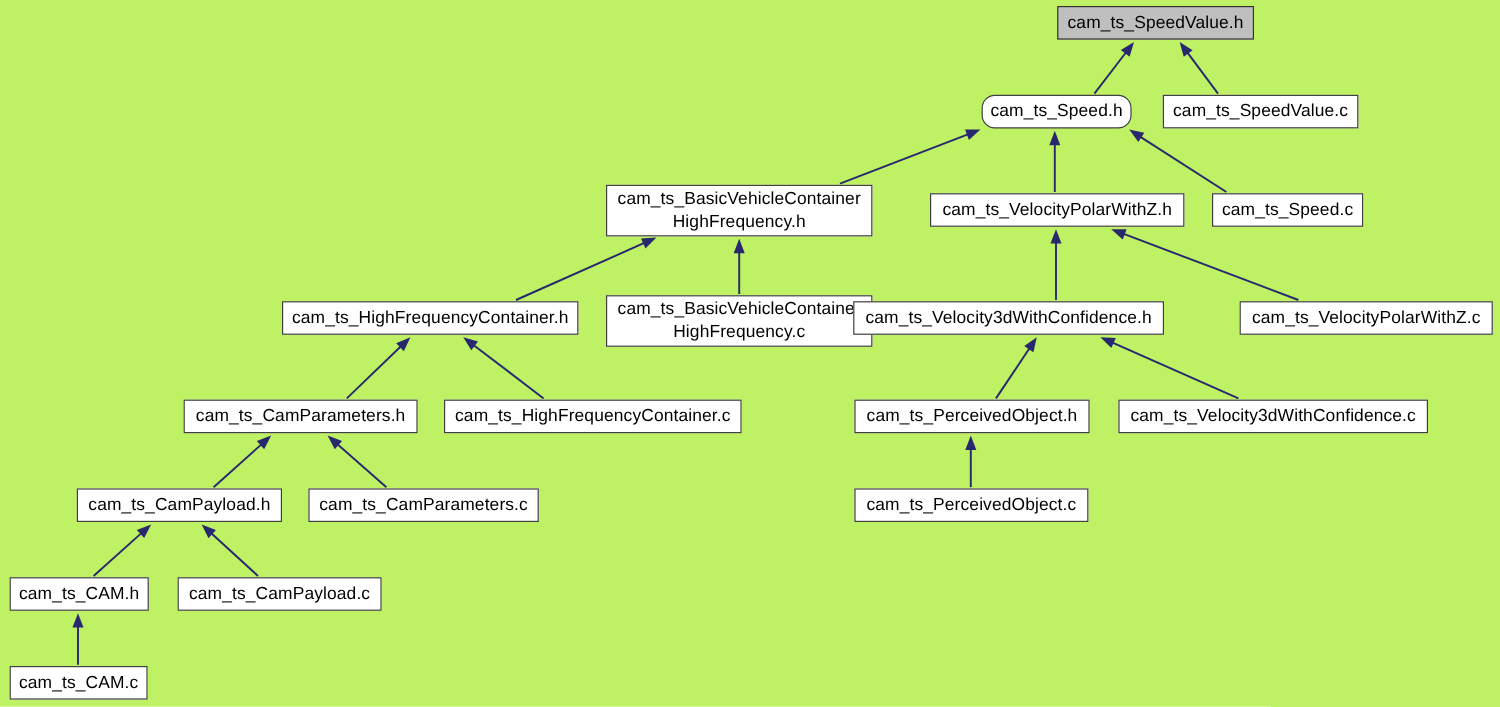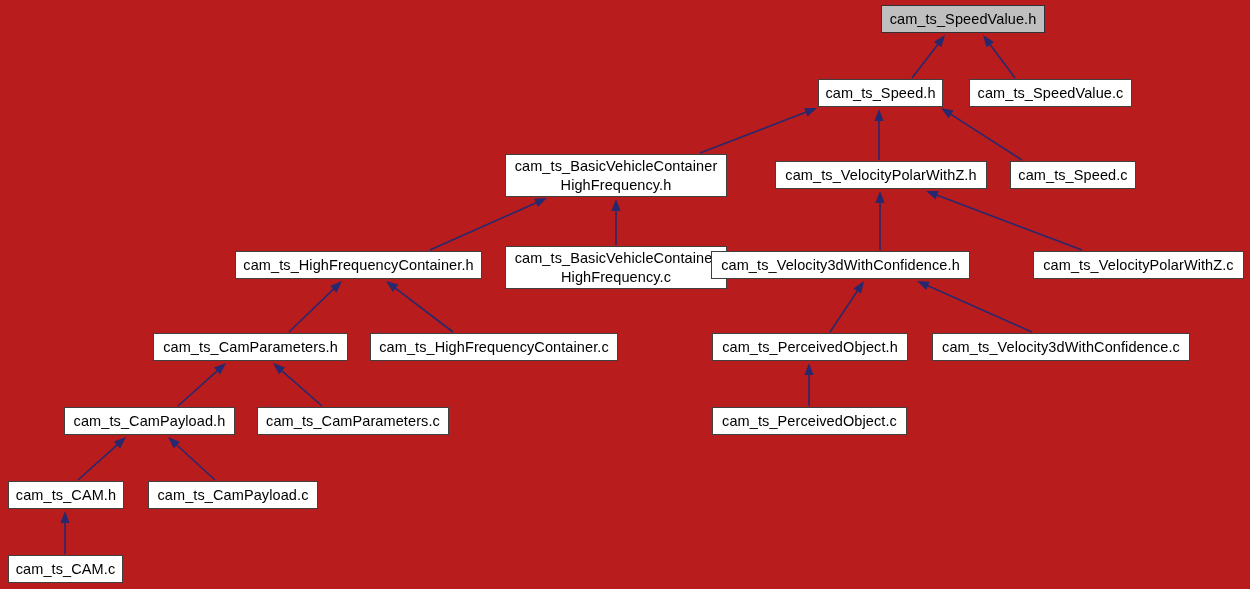--- a/index.html
+++ b/index.html
@@ -4,21 +4,21 @@
 <style>
   html, body {
     margin: 0;
     padding: 0;
     background: #ffffff;
   }
   #graph-canvas {
     position: relative;
     width: 1250px;
     height: 589px;
-    background: #b91c1c;
+    background: #bef264;
     overflow: hidden;
     font-family: "Liberation Sans", "DejaVu Sans", sans-serif;
   }
   #edge-layer {
     position: absolute;
     left: 0;
     top: 0;
     width: 1250px;
     height: 589px;
     pointer-events: none;
@@ -125,21 +125,21 @@
         <line x1="215" y1="480" x2="175.37805412031298" y2="443.7501346207119" stroke="#28286e" stroke-width="1.6"></line>
         <polygon points="168,437 179.95872686990302,441.7062566495103 173.74860301884812,448.4940664401982" fill="#28286e"></polygon>
       </g>
       <g>
         <line x1="65" y1="554" x2="65" y2="521" stroke="#28286e" stroke-width="1.6"></line>
         <polygon points="65,511 69.6,523 60.4,523" fill="#28286e"></polygon>
       </g>
     </svg>
   <div id="node-layer">
       <div class="node root" style="left: 881px; top: 5px; width: 164px; height: 28px;">cam_ts_SpeedValue.h</div>
-      <div class="node" style="left: 818px; top: 79px; width: 125px; height: 28px;">cam_ts_Speed.h</div>
+      <div class="node" style="left: 818px; top: 79px; width: 125px; height: 28px; border-radius: 11px;">cam_ts_Speed.h</div>
       <div class="node" style="left: 969px; top: 79px; width: 163px; height: 28px;">cam_ts_SpeedValue.c</div>
       <div class="node two-line" style="left: 505px; top: 154px; width: 222px; height: 43px;">cam_ts_BasicVehicleContainer
 HighFrequency.h</div>
       <div class="node" style="left: 775px; top: 161px; width: 212px; height: 28px;">cam_ts_VelocityPolarWithZ.h</div>
       <div class="node" style="left: 1010px; top: 161px; width: 126px; height: 28px;">cam_ts_Speed.c</div>
       <div class="node" style="left: 235px; top: 251px; width: 247px; height: 28px;">cam_ts_HighFrequencyContainer.h</div>
       <div class="node two-line" style="left: 505px; top: 246px; width: 222px; height: 43px;">cam_ts_BasicVehicleContainer
 HighFrequency.c</div>
       <div class="node" style="left: 711px; top: 251px; width: 259px; height: 28px;">cam_ts_Velocity3dWithConfidence.h</div>
       <div class="node" style="left: 1033px; top: 251px; width: 211px; height: 28px; text-align: center;">cam_ts_VelocityPolarWithZ.c</div>

